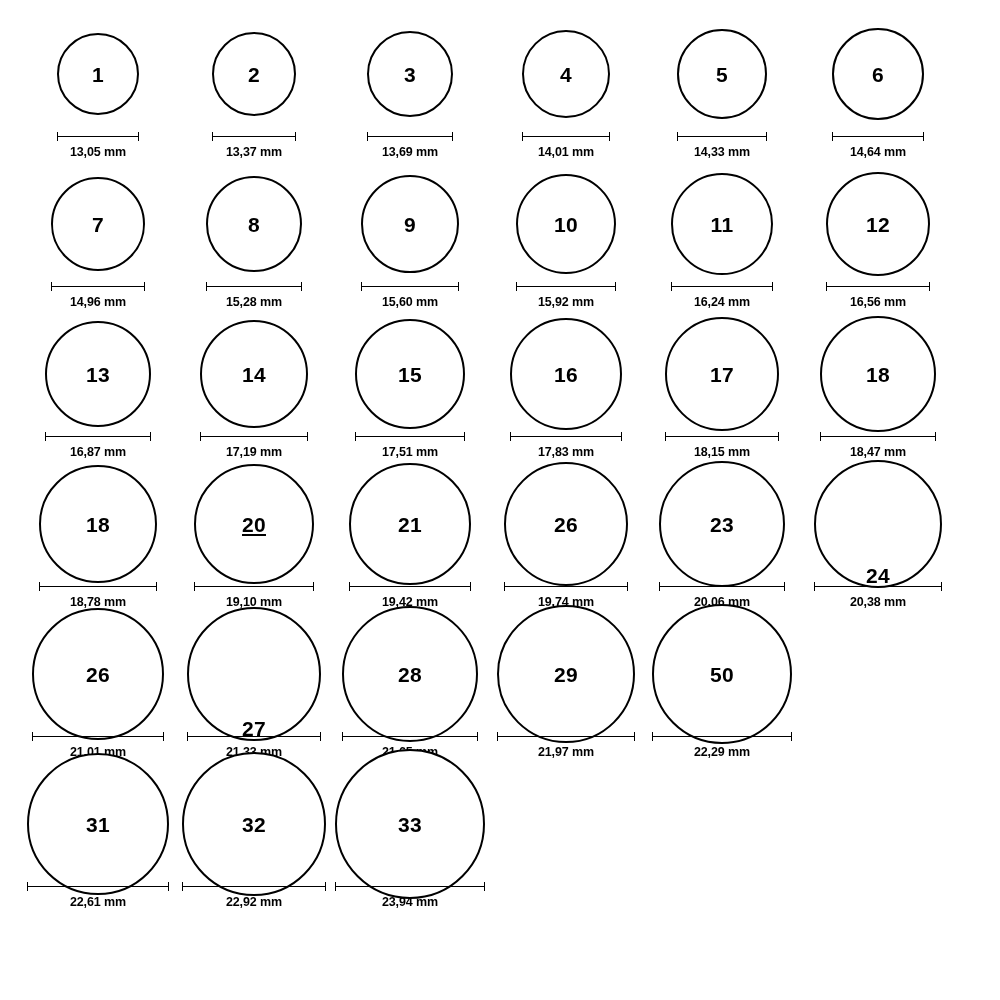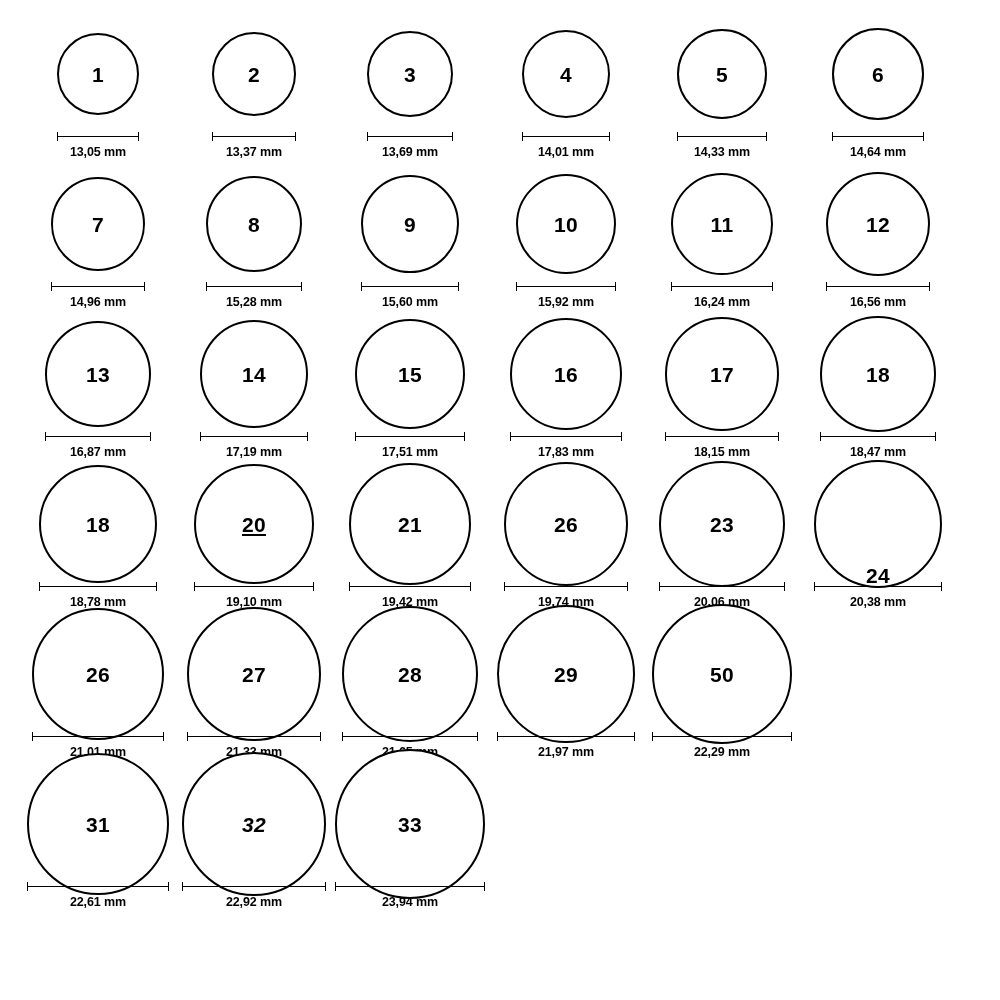--- a/index.html
+++ b/index.html
@@ -427,21 +427,21 @@
           </div>
           <div class="measure-bar" style="width: 132px;">
             <div class="bar-line"></div>
             <div class="cap left"></div>
             <div class="cap right"></div>
           </div>
           <div class="ring-size-label">21,01 mm</div>
         </div>
         <div class="ring-cell">
           <div class="circle-wrap">
-            <div class="ring-circle" style="width: 134px; height: 134px;">
+            <div class="ring-circle" style="width: 134px; height: 134px; align-items: flex-end;">
               <span class="ring-number">27</span>
             </div>
           </div>
           <div class="measure-bar" style="width: 134px;">
             <div class="bar-line"></div>
             <div class="cap left"></div>
             <div class="cap right"></div>
           </div>
           <div class="ring-size-label">21,33 mm</div>
         </div>
@@ -494,21 +494,21 @@
           </div>
           <div class="measure-bar" style="width: 142px;">
             <div class="bar-line"></div>
             <div class="cap left"></div>
             <div class="cap right"></div>
           </div>
           <div class="ring-size-label">22,61 mm</div>
         </div>
         <div class="ring-cell">
           <div class="circle-wrap">
-            <div class="ring-circle" style="width: 144px; height: 144px; font-style: italic;">
+            <div class="ring-circle" style="width: 144px; height: 144px;">
               <span class="ring-number">32</span>
             </div>
           </div>
           <div class="measure-bar" style="width: 144px;">
             <div class="bar-line"></div>
             <div class="cap left"></div>
             <div class="cap right"></div>
           </div>
           <div class="ring-size-label">22,92 mm</div>
         </div>

